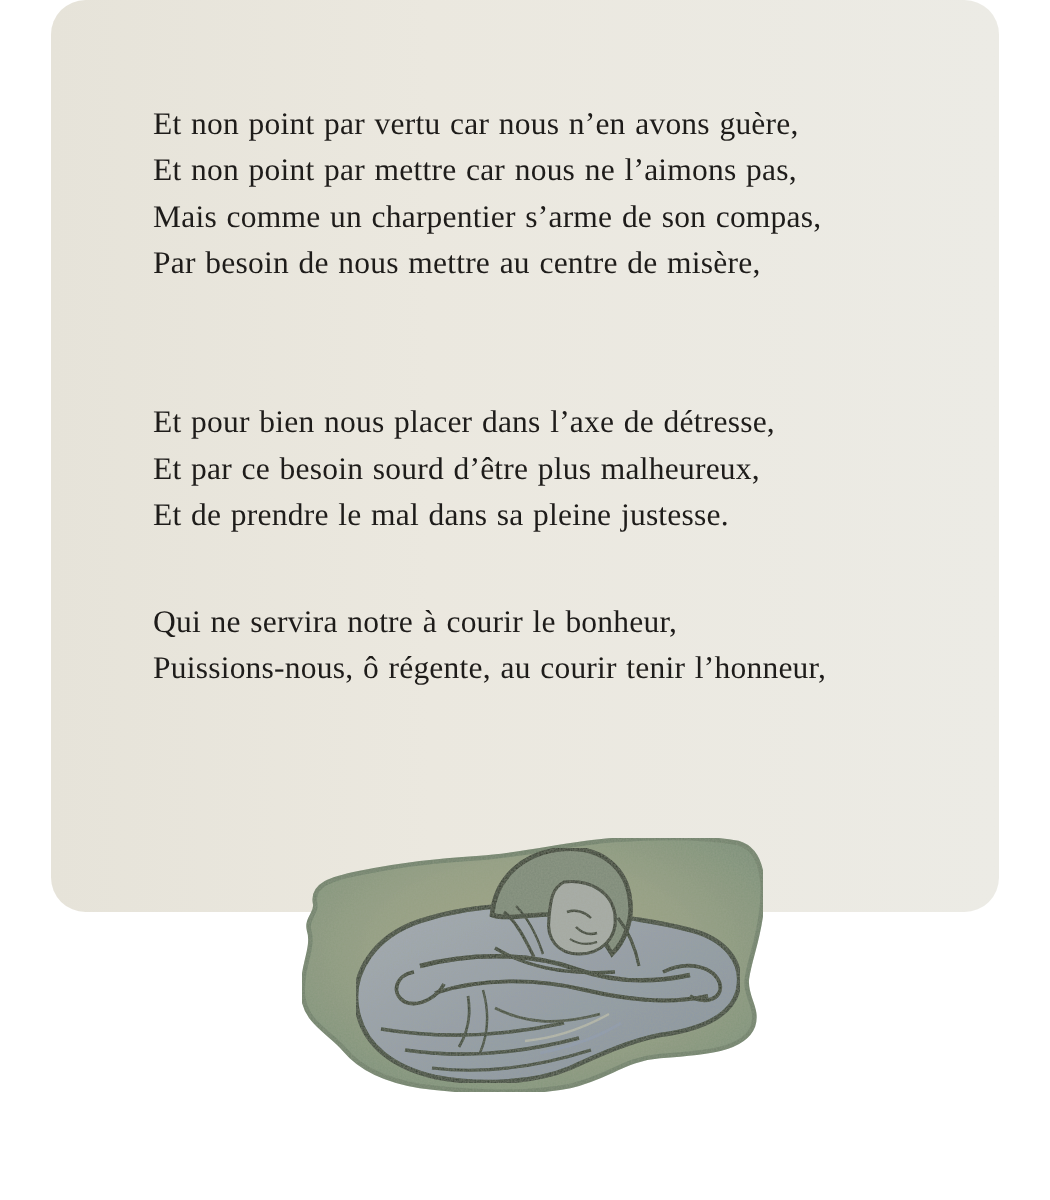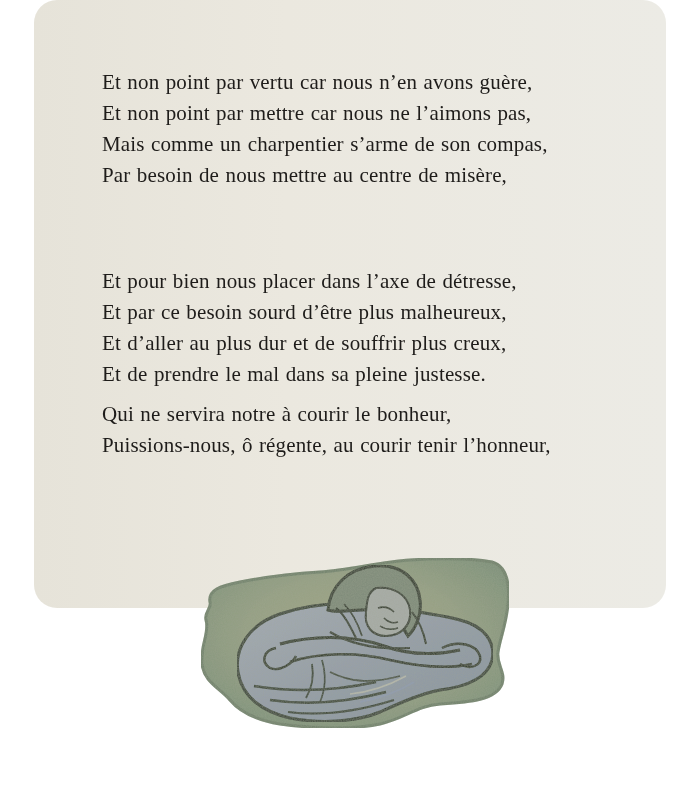--- a/index.html
+++ b/index.html
@@ -59,21 +59,20 @@
   <div class="poem">
     <div class="stanza stanza-1">
       <div class="line">Et non point par vertu car nous n’en avons guère,</div>
       <div class="line">Et non point par mettre car nous ne l’aimons pas,</div>
       <div class="line">Mais comme un charpentier s’arme de son compas,</div>
       <div class="line">Par besoin de nous mettre au centre de misère,</div>
     </div>
     <div class="stanza stanza-2">
       <div class="line">Et pour bien nous placer dans l’axe de détresse,</div>
       <div class="line">Et par ce besoin sourd d’être plus malheureux,</div>
-      <div class="line">Et d’aller au plus dur et de souffrir plus creux,</div>
       <div class="line">Et de prendre le mal dans sa pleine justesse.</div>
     </div>
     <div class="stanza stanza-3">
       <div class="line">Qui ne servira notre à courir le bonheur,</div>
       <div class="line">Puissions-nous, ô régente, au courir tenir l’honneur,</div>
     </div>
   </div>
 
   <svg class="illustration" viewBox="0 0 334 184" xmlns="http://www.w3.org/2000/svg">
     <defs>

